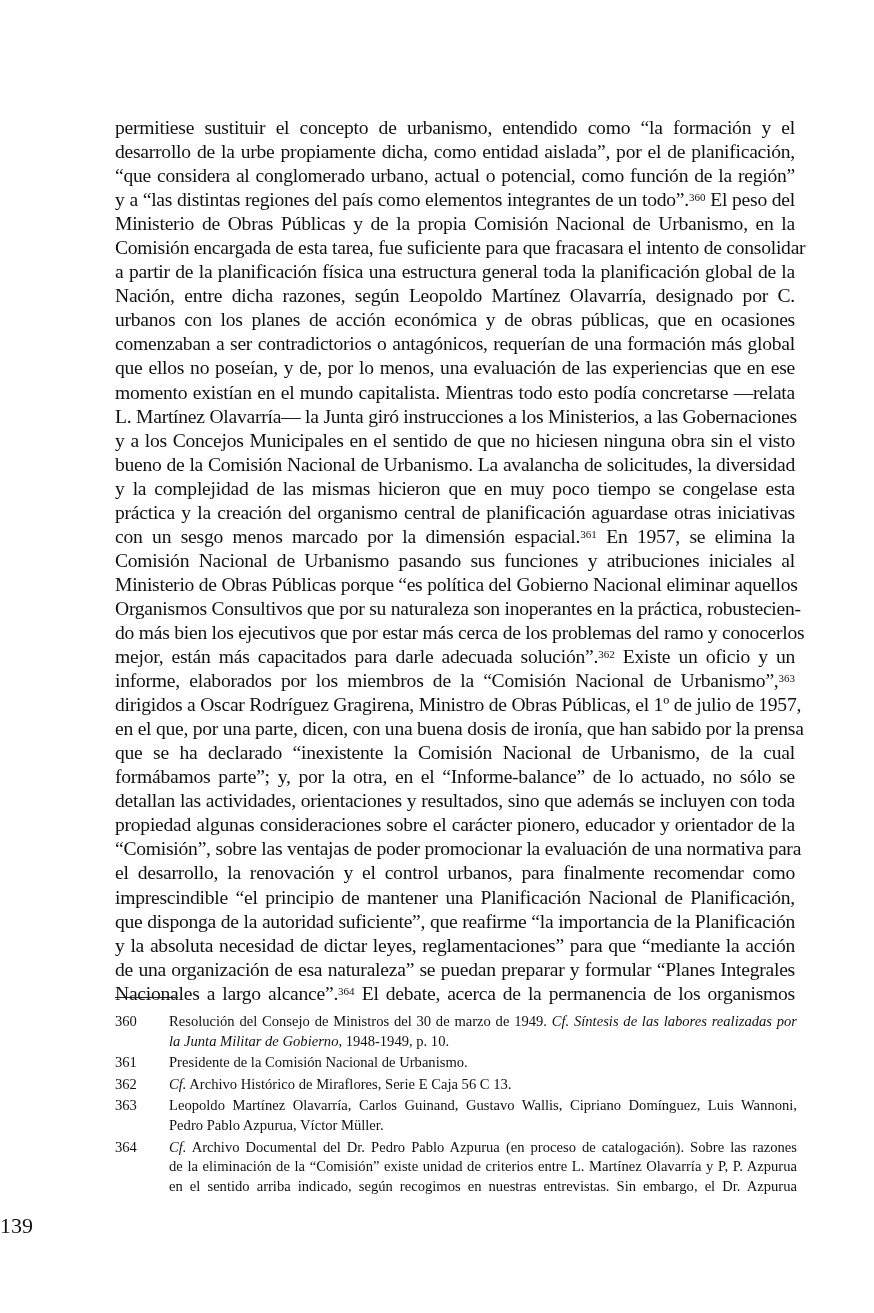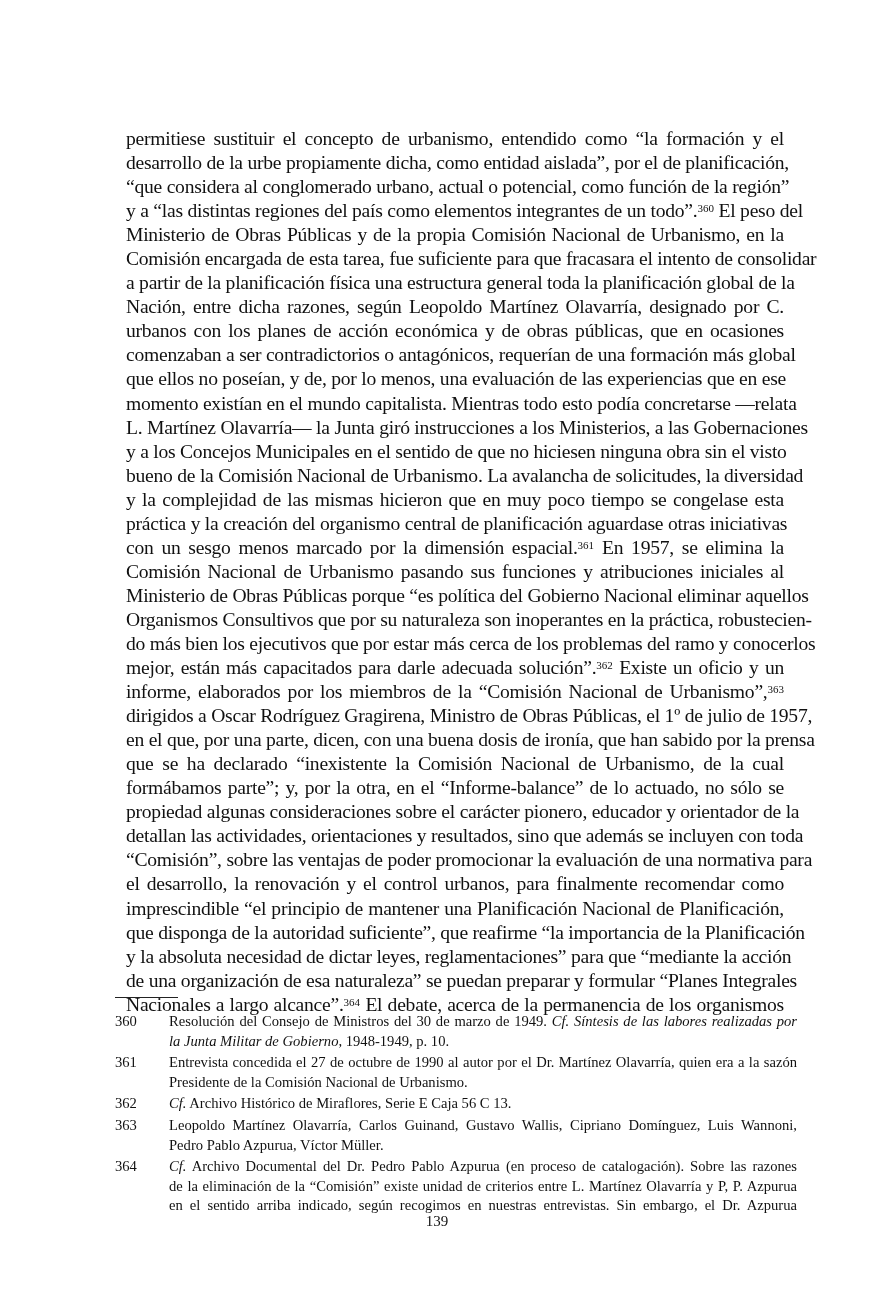--- a/index.html
+++ b/index.html
@@ -1,32 +1,32 @@
 <!DOCTYPE html>
 <html><head>
 <meta charset="utf-8">
 <style>
   html, body { margin: 0; padding: 0; background: #ffffff; }
   body { width: 874px; height: 1313px; position: relative; overflow: hidden;
          font-family: "Liberation Serif", "DejaVu Serif", serif; color: #111; }
   .page { position: absolute; left: 115px; top: 116px; width: 680px; }
   .body-text { font-size: 19.6px; line-height: 24.05px; text-align: justify;
-               letter-spacing: -0.25px; margin: 11px; hyphens: none; }
+               letter-spacing: -0.25px; margin: 0; hyphens: none; }
   .body-text .ln { display: block; text-align: justify; text-align-last: justify; white-space: nowrap; }
   .body-text .ln.last { text-align-last: justify; }
   sup.fn { font-size: 11px; vertical-align: 5px; line-height: 0; letter-spacing: 0; }
   .rule { position: absolute; left: 115px; top: 997px; width: 63px; height: 0; border-top: 1.3px solid #222; }
   .notes { position: absolute; left: 115px; top: 1012px; width: 682px; font-size: 14.6px; line-height: 19.6px; }
   .note { position: relative; padding-left: 54px; margin-bottom: 2px; }
   .note .num { position: absolute; left: 0; top: 0; }
   .note .txt { display: block; text-align: justify; }
   .note .txt .nl { display: block; text-align: justify; text-align-last: justify; white-space: nowrap; }
   .note .txt .nl.end { text-align-last: left; }
   .note i { font-style: italic; }
-  .pagenum { position: absolute; top: 1213px; left: 0; width: 874px; text-align: center; font-size: 15px; }
+  .pagenum { position: absolute; top: 1213px; left: 0; width: 874px; font-size: 22px; }
 </style>
 </head>
 <body>
 
 <div class="page">
   <div class="body-text" id="body-text">
       <span class="ln">permitiese sustituir el concepto de urbanismo, entendido como “la formación y el</span>
       <span class="ln">desarrollo de la urbe propiamente dicha, como entidad aislada”, por el de planificación,</span>
       <span class="ln">“que considera al conglomerado urbano, actual o potencial, como función de la región”</span>
       <span class="ln">y a “las distintas regiones del país como elementos integrantes de un todo”.<sup class="fn">360</sup> El peso del</span>
@@ -47,22 +47,22 @@
       <span class="ln">Comisión Nacional de Urbanismo pasando sus funciones y atribuciones iniciales al</span>
       <span class="ln">Ministerio de Obras Públicas porque “es política del Gobierno Nacional eliminar aquellos</span>
       <span class="ln">Organismos Consultivos que por su naturaleza son inoperantes en la práctica, robustecien-</span>
       <span class="ln">do más bien los ejecutivos que por estar más cerca de los problemas del ramo y conocerlos</span>
       <span class="ln">mejor, están más capacitados para darle adecuada solución”.<sup class="fn">362</sup> Existe un oficio y un</span>
       <span class="ln">informe, elaborados por los miembros de la “Comisión Nacional de Urbanismo”,<sup class="fn">363</sup></span>
       <span class="ln">dirigidos a Oscar Rodríguez Gragirena, Ministro de Obras Públicas, el 1º de julio de 1957,</span>
       <span class="ln">en el que, por una parte, dicen, con una buena dosis de ironía, que han sabido por la prensa</span>
       <span class="ln">que se ha declarado “inexistente la Comisión Nacional de Urbanismo, de la cual</span>
       <span class="ln">formábamos parte”; y, por la otra, en el “Informe-balance” de lo actuado, no sólo se</span>
+      <span class="ln">detallan las actividades, orientaciones y resultados, sino que además se incluyen con toda</span>
       <span class="ln">propiedad algunas consideraciones sobre el carácter pionero, educador y orientador de la</span>
-      <span class="ln">detallan las actividades, orientaciones y resultados, sino que además se incluyen con toda</span>
       <span class="ln">“Comisión”, sobre las ventajas de poder promocionar la evaluación de una normativa para</span>
       <span class="ln">el desarrollo, la renovación y el control urbanos, para finalmente recomendar como</span>
       <span class="ln">imprescindible “el principio de mantener una Planificación Nacional de Planificación,</span>
       <span class="ln">que disponga de la autoridad suficiente”, que reafirme “la importancia de la Planificación</span>
       <span class="ln">y la absoluta necesidad de dictar leyes, reglamentaciones” para que “mediante la acción</span>
       <span class="ln">de una organización de esa naturaleza” se puedan preparar y formular “Planes Integrales</span>
       <span class="ln last">Nacionales a largo alcance”.<sup class="fn">364</sup> El debate, acerca de la permanencia de los organismos</span>
     </div>
 </div>
 
@@ -72,21 +72,20 @@
     <div class="note">
       <span class="num">360</span>
       <span class="txt">
         <span class="nl">Resolución del Consejo de Ministros del 30 de marzo de 1949. <i>Cf. Síntesis de las labores realizadas por</i></span>
         <span class="nl end"><i>la Junta Militar de Gobierno</i>, 1948-1949, p. 10.</span>
       </span>
     </div>
     <div class="note">
       <span class="num">361</span>
       <span class="txt">
-        <span class="nl">Entrevista concedida el 27 de octubre de 1990 al autor por el Dr. Martínez Olavarría, quien era a la sazón</span>
         <span class="nl end">Presidente de la Comisión Nacional de Urbanismo.</span>
       </span>
     </div>
     <div class="note">
       <span class="num">362</span>
       <span class="txt">
         <span class="nl end"><i>Cf.</i> Archivo Histórico de Miraflores, Serie E Caja 56 C 13.</span>
       </span>
     </div>
     <div class="note">

